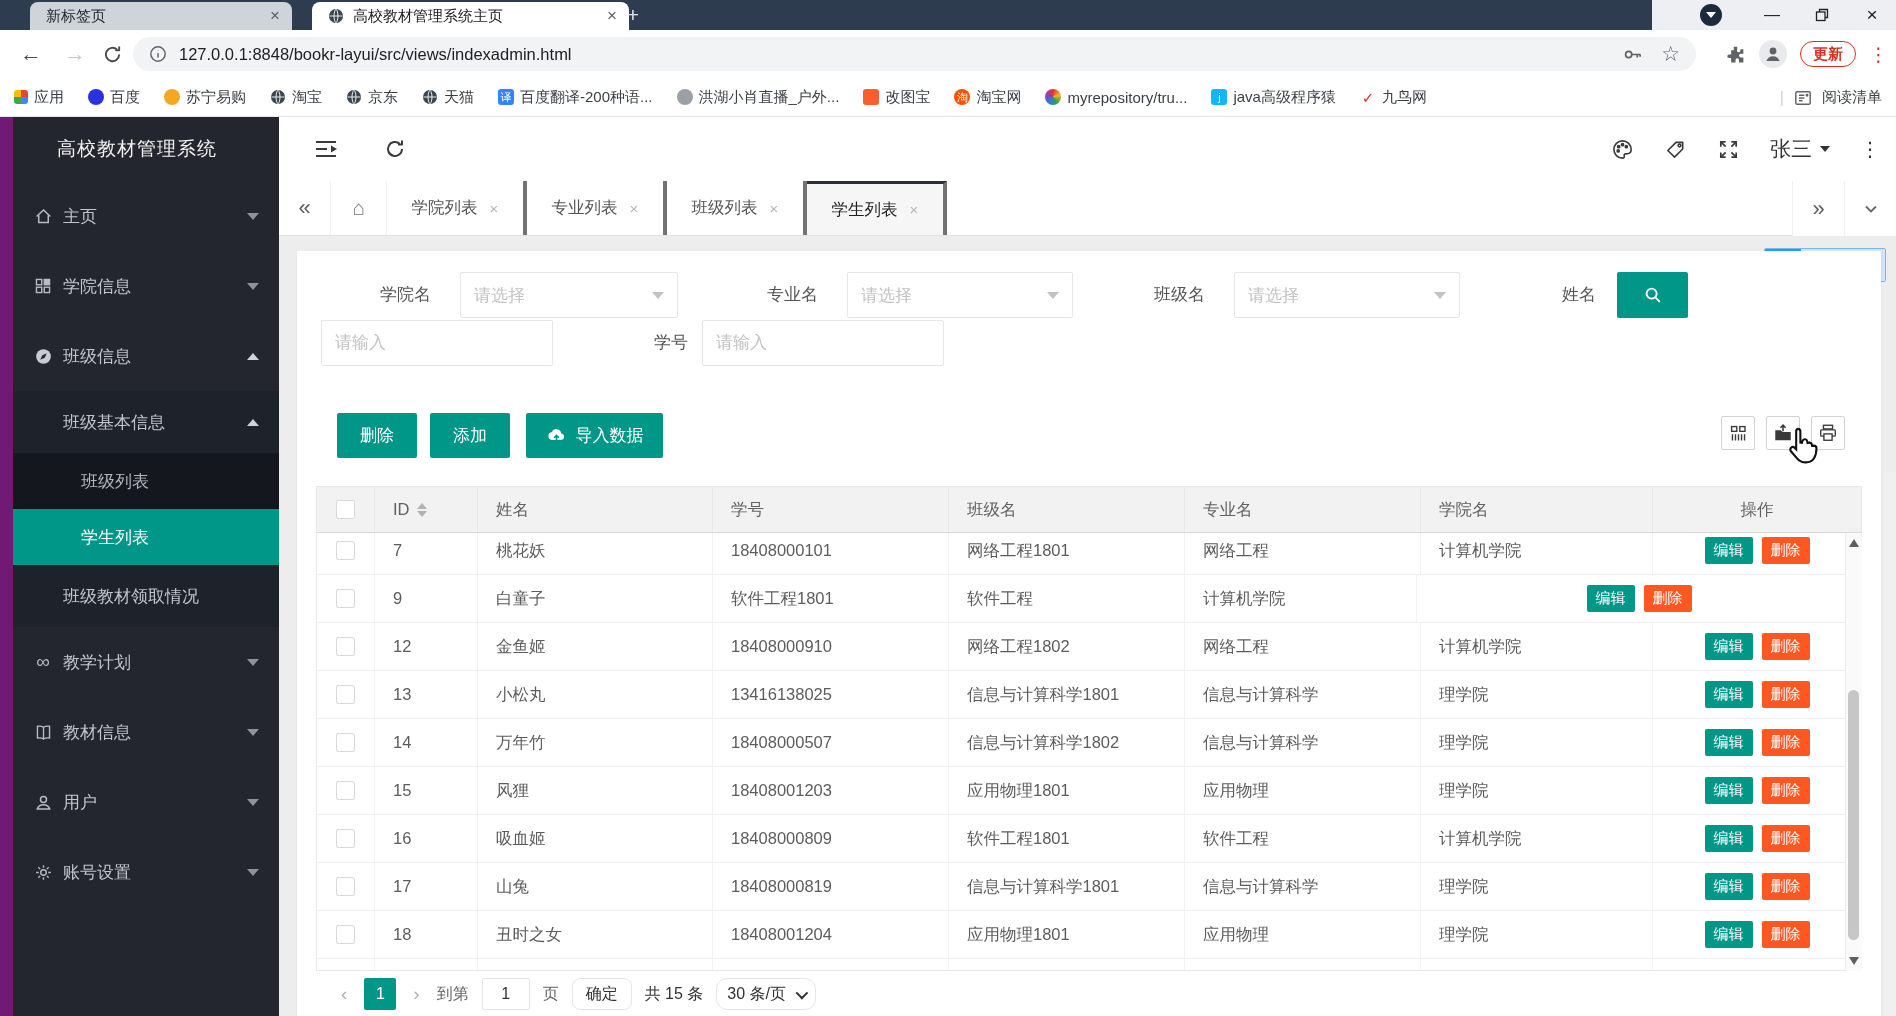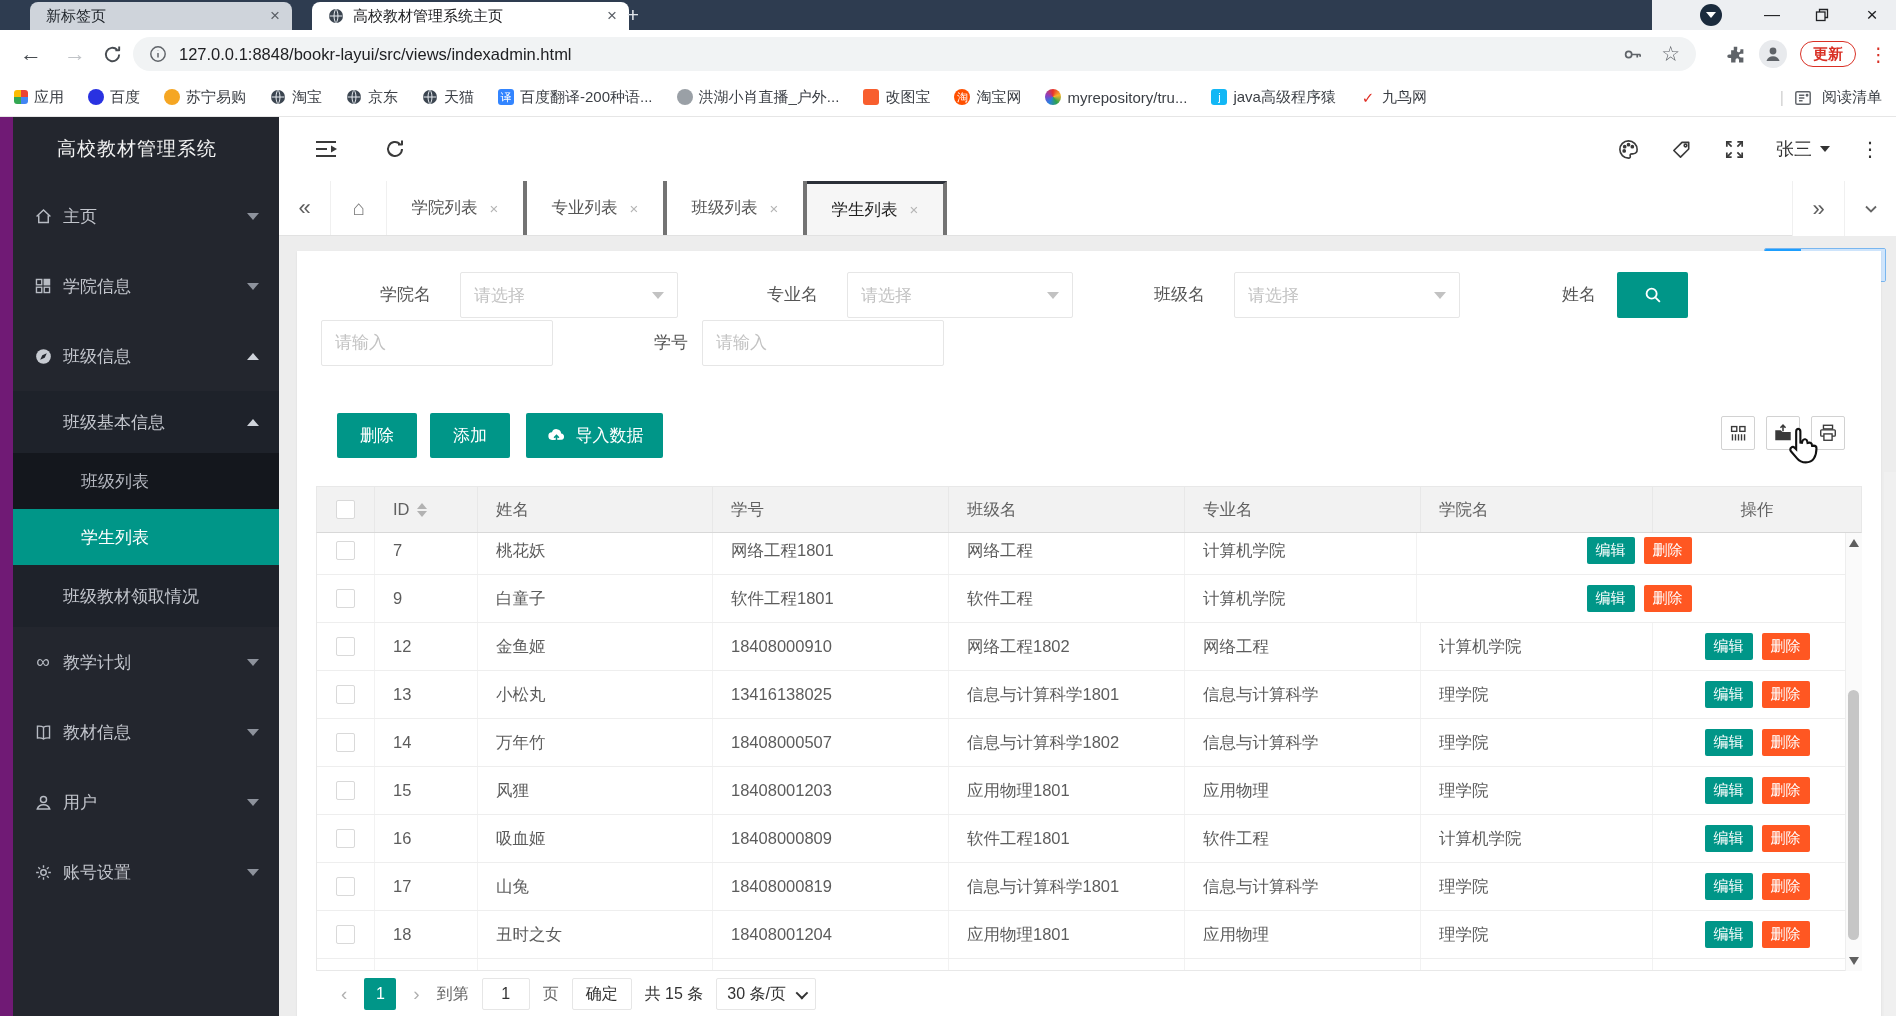--- a/index.html
+++ b/index.html
@@ -59,21 +59,21 @@
   .grp{background:#1e222a;}
   .caret{position:absolute;right:20px;width:0;height:0;}
   .caret.down{border-left:6px solid transparent;border-right:6px solid transparent;border-top:7px solid #8d929c;}
   .caret.up{border-left:6px solid transparent;border-right:6px solid transparent;border-bottom:7px solid #cfd3da;}
 
   .main{flex:1;position:relative;background:#ededed;}
   
   .appheader{position:absolute;left:0;top:0;right:0;height:64px;background:#fff;}
   .ah-ic{position:absolute;top:20px;color:#3a3a3a;}
   .ah-right{position:absolute;right:16px;top:0;height:64px;display:flex;align-items:center;gap:30px;color:#3a3a3a;}
-  .userbox{display:flex;align-items:center;gap:8px;font-size:18px;color:#333;}
+  .userbox{display:flex;align-items:center;gap:8px;font-size:21px;color:#333;}
   .caret-sm{width:0;height:0;border-left:5px solid transparent;border-right:5px solid transparent;border-top:6px solid #333;}
   .dots{font-size:20px;color:#333;}
 
   
   .apptabs{position:absolute;left:0;top:64px;right:0;height:55px;background:#fff;border-bottom:1px solid #e2e2e2;display:flex;align-items:stretch;}
   .t-btn{width:52px;display:flex;align-items:center;justify-content:center;color:#5f5f5f;font-size:22px;border-right:1px solid #f0f0f0;}
   .t-home{width:56px;display:flex;align-items:center;justify-content:center;color:#7a7a7a;font-size:21px;border-right:1px solid #f0f0f0;}
   .apptab{display:flex;align-items:center;padding:0 18px;border-right:4px solid #737373;font-size:16.5px;color:#555;position:relative;min-width:140px;justify-content:center;}
   .apptab .close{color:#b5b5b5;font-size:15px;margin-left:12px;}
   .apptab.active{background:#f6f6f6;color:#1f1f1f;border-top:3px solid #2b3038;}
@@ -128,22 +128,22 @@
   .in-scroll .aru{position:absolute;left:3px;top:6px;width:0;height:0;border-left:5px solid transparent;border-right:5px solid transparent;border-bottom:8px solid #5f5f5f;}
   .in-scroll .ard{position:absolute;left:3px;bottom:6px;width:0;height:0;border-left:5px solid transparent;border-right:5px solid transparent;border-top:8px solid #5f5f5f;}
   .in-scroll .thumb{position:absolute;left:2px;top:157px;width:11px;height:250px;background:#c6c6c6;border-radius:6px;}
 
   
   .pager{position:absolute;left:40px;top:726px;height:34px;display:flex;align-items:center;gap:13px;font-size:16px;color:#333;}
   .pg-arrow{color:#b0b0b0;font-size:19px;padding:0 4px;}
   .pg-cur{width:32px;height:32px;background:#009688;color:#fff;border-radius:2px;display:flex;align-items:center;justify-content:center;font-size:16px;}
   .pg-txt{color:#666;}
   .pg-input{width:48px;height:32px;border:1px solid #e6e6e6;border-radius:2px;text-align:center;font-size:16px;color:#333;outline:none;}
-  .pg-ok{height:32px;border:1px solid #e6e6e6;background:#fff;border-radius:2px;padding:0 13px;font-size:16px;color:#333;}
-  .pg-sel{height:32px;border:1px solid #e6e6e6;border-radius:2px;background:#fff;display:flex;align-items:center;gap:10px;padding:0 10px;font-size:16px;color:#333;}
+  .pg-ok{height:32px;border:1px solid #e6e6e6;background:#fff;border-radius:8px;padding:0 13px;font-size:16px;color:#333;}
+  .pg-sel{height:32px;border:1px solid #e6e6e6;border-radius:11px;background:#fff;display:flex;align-items:center;gap:10px;padding:0 10px;font-size:16px;color:#333;}
   .chev{width:9px;height:9px;border-right:2px solid #333;border-bottom:2px solid #333;transform:rotate(45deg) translateY(-2px);}
 
   
   .dragbadge{position:absolute;right:10px;top:12px;height:34px;display:flex;border:1px solid #79b6ef;border-radius:2px;overflow:hidden;}
   .dragbadge .dicon{width:36px;background:#1e9fff;display:flex;align-items:center;justify-content:center;}
   .dragbadge .dlabel{background:#cfe5fc;color:#1e9fff;font-size:15px;display:flex;align-items:center;padding:0 12px;}
 
   
   .out-scroll{position:absolute;right:0;top:236px;width:12px;bottom:0;background:#f0f0f0;}
 
@@ -588,20 +588,21 @@
                 </div>
               </div>
             <div class="tbody-clip">
               <div class="tbody" id="tbody">
                   <div class="trow">
                     <div class="td col-check">
                       <span class="cb"></span>
                     </div>
                     <div class="td col-id">7</div>
                     <div class="td col-name">桃花妖</div>
+                    <div class="td col-sno">18408000101</div>
                     <div class="td col-class">网络工程1801</div>
                     <div class="td col-major">网络工程</div>
                     <div class="td col-college">计算机学院</div>
                     <div class="td col-ops">
                       <button class="opbtn edit">编辑</button>
                       <button class="opbtn del">删除</button>
                     </div>
                   </div>
                   <div class="trow">
                     <div class="td col-check">

